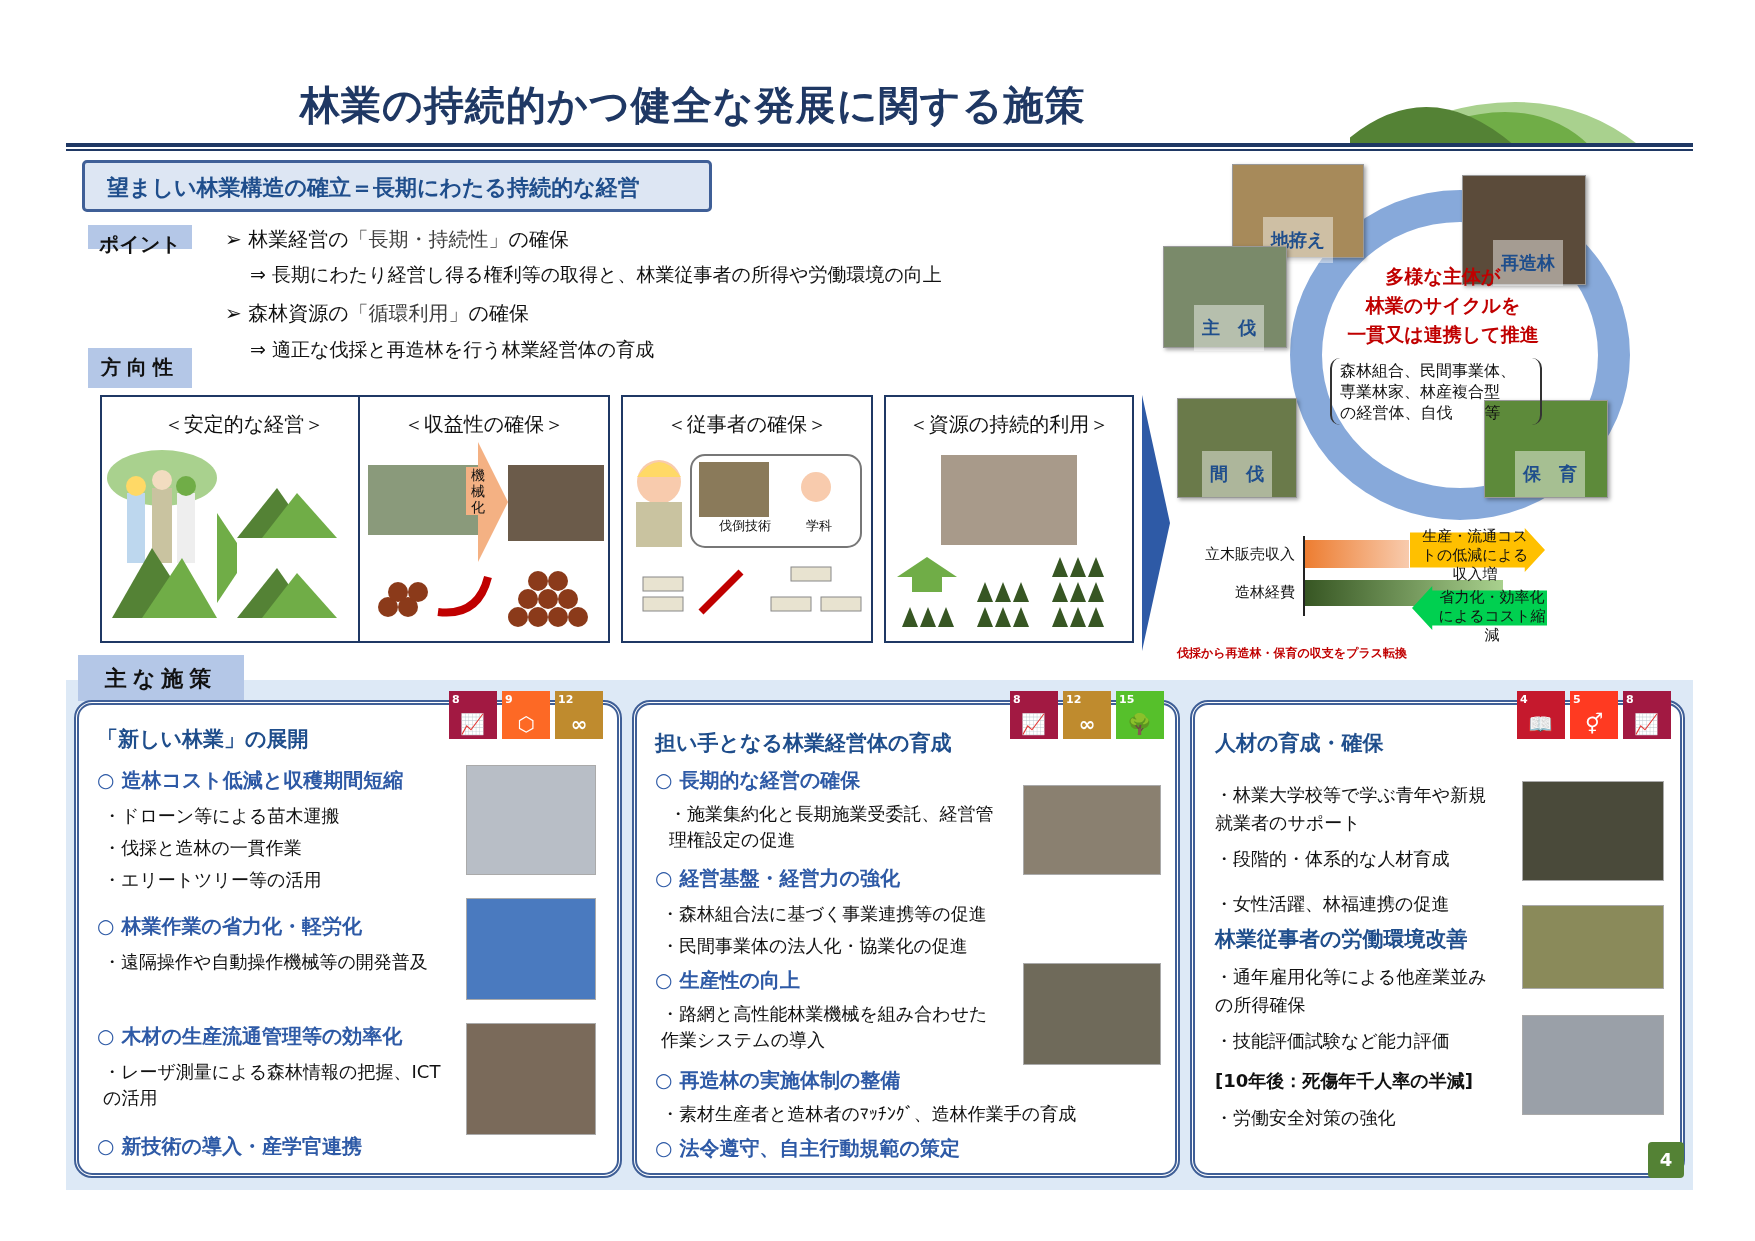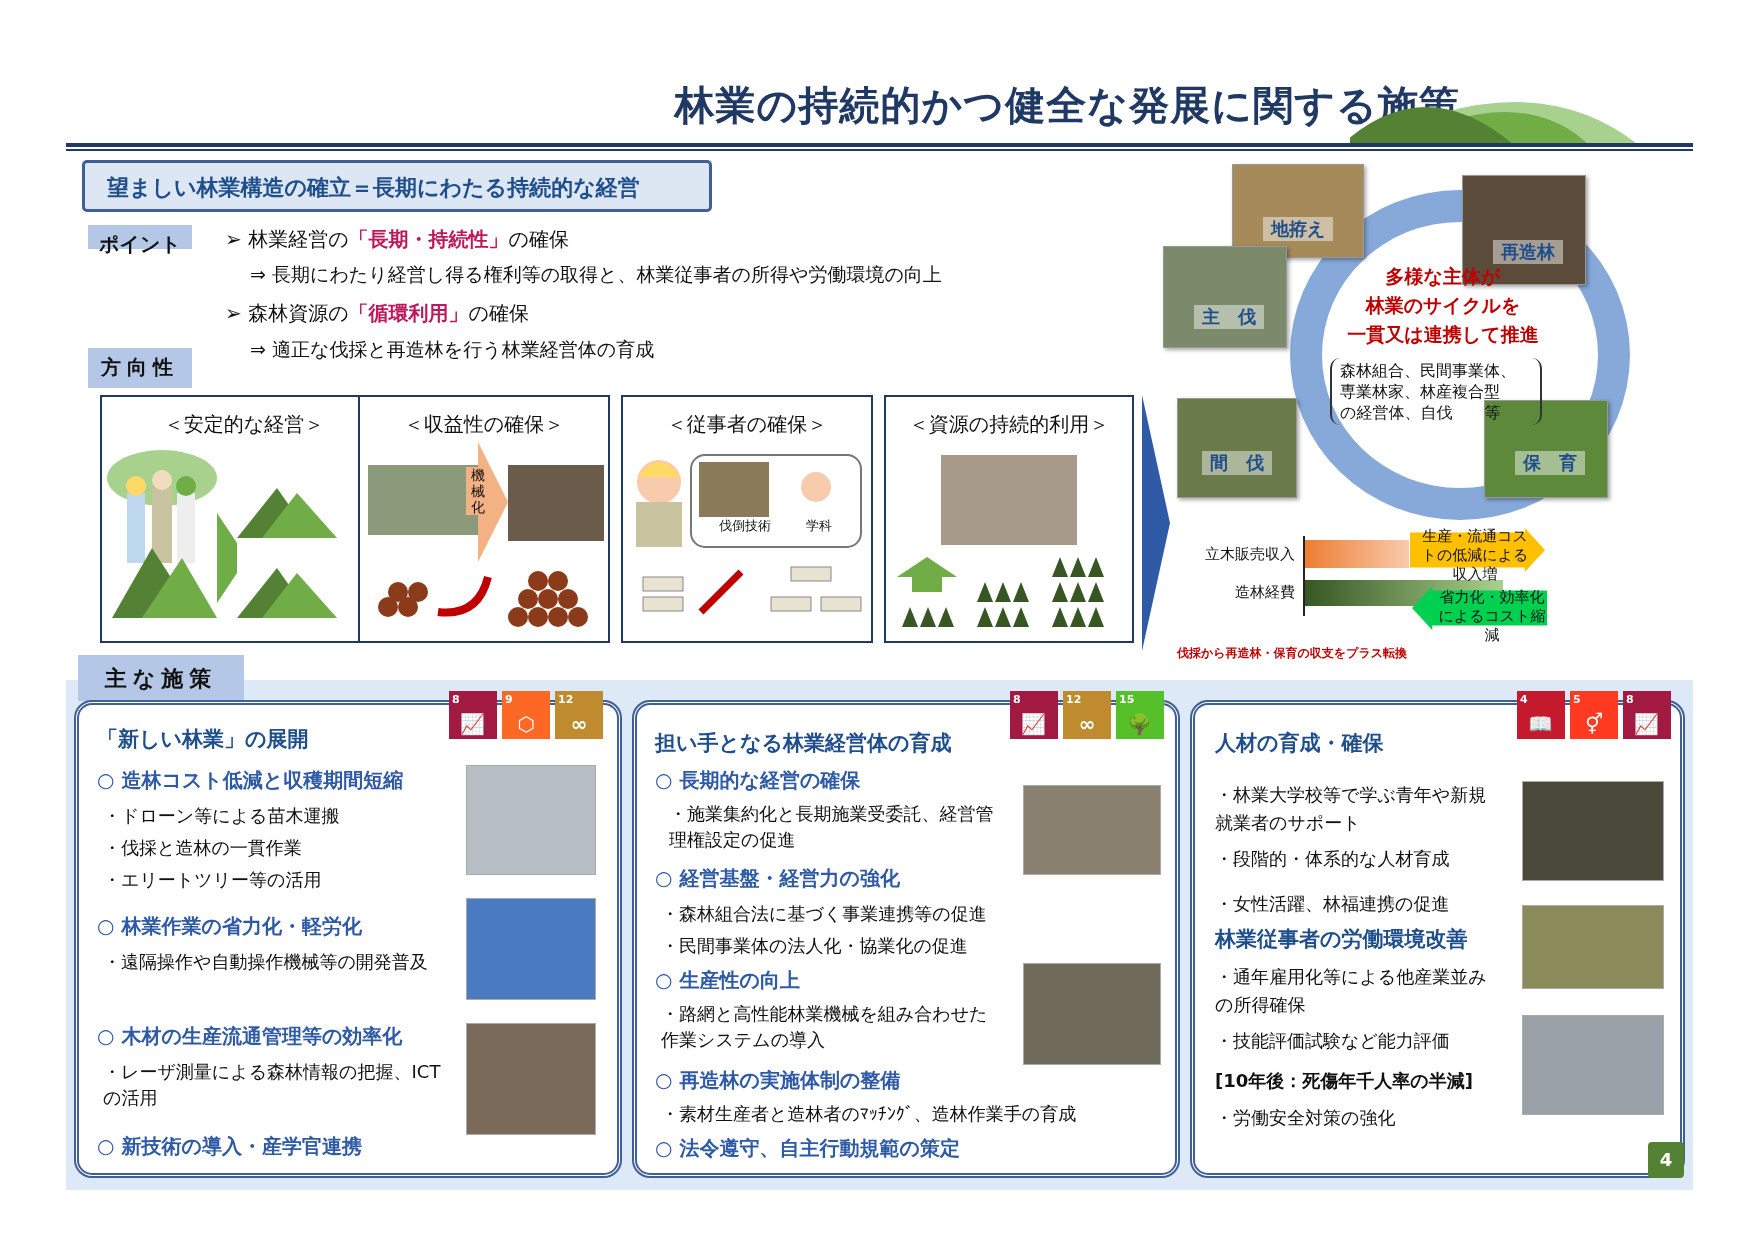--- a/index.html
+++ b/index.html
@@ -1,34 +1,34 @@
 <!DOCTYPE html>
 <html><head>
 <meta charset="utf-8">
 <style>
 *{box-sizing:border-box;margin:0;padding:0}
 body{width:1755px;height:1241px;background:#fff;font-family:"DejaVu Sans","Liberation Sans",sans-serif;position:relative;overflow:hidden;color:#111}
 .abs{position:absolute}
-.title{left:300px;top:78px;width:1160px;text-align:right;font-size:40px;font-weight:bold;color:#1f3864;letter-spacing:1px}
+.title{left:300px;top:78px;width:1160px;text-align:left;font-size:40px;font-weight:bold;color:#1f3864;letter-spacing:1px}
 .hills{left:1350px;top:88px}
 .rule1{left:66px;top:143px;width:1627px;height:4px;background:#1f3864}
 .rule2{left:66px;top:149px;width:1627px;height:2px;background:#1f3864}
 .headline{left:82px;top:160px;width:630px;height:52px;background:#dde6f3;border:3px solid #3f5f97;border-radius:5px;font-size:22px;color:#1f4e8c;padding:10px 0 0 22px;font-weight:bold}
 .tag{background:#b4c7e7;font-weight:bold;font-size:20px;padding:6px 0;text-align:center;color:#111}
 .point-tag{left:88px;top:225px;width:104px;height:24px}
 .dir-tag{left:88px;top:348px;width:104px;height:40px;letter-spacing:6px}
 .pline{font-size:20px;color:#111}
-.pline .red{color:#be185d;font-weight:bold}
+.pline .red{color:#404040;font-weight:normal}
 .sub{font-size:19px;color:#111}
 .dirbox{top:395px;height:248px;border:2px solid #1f3864;background:#fff}
 .dirbox .hd{font-size:20px;text-align:center;margin-top:14px}
 .bigarrow{left:1142px;top:395px;width:0;height:0;border-top:128px solid transparent;border-bottom:128px solid transparent;border-left:28px solid #2e5aa6}
 .cycle-ring{left:1290px;top:190px;width:340px;height:330px;border:32px solid #7aa0d6;border-radius:50%;opacity:.9}
 .photo{border:1px solid #999;box-shadow:2px 2px 4px rgba(0,0,0,.35)}
-.plabel{position:absolute;background:rgba(255,255,255,.45);color:#1f4e8c;font-weight:bold;font-size:18px;padding:0 8px}
+.plabel{position:absolute;background:rgba(255,255,255,.45);color:#1f4e8c;font-weight:bold;font-size:18px;padding:11px 8px}
 .cyc-red{left:1308px;top:262px;width:270px;text-align:center;color:#c00000;font-weight:bold;font-size:19px;line-height:29px}
 .cyc-list{left:1330px;top:358px;width:212px;font-size:16px;line-height:21px;border-left:2px solid #333;border-right:2px solid #333;border-radius:10px;padding:2px 8px}
 .bar-label{font-size:15px;text-align:right;width:120px}
 .plus{left:1177px;top:645px;font-size:12px;color:#c00000;font-weight:bold}
 .measures-bg{left:66px;top:680px;width:1627px;height:510px;background:#dde9f6}
 .measures-tag{left:78px;top:655px;width:166px;height:46px;font-size:22px;letter-spacing:6px;padding-top:9px}
 .card{top:700px;height:478px;background:#fff;border:5px double #3f5f97;border-radius:18px}
 .card h3{font-size:21px;color:#1f4e8c;font-weight:bold}
 .card .h{font-size:20px;color:#2e5aa6;font-weight:bold}
 .card .b{font-size:18px;color:#111;line-height:26px}

